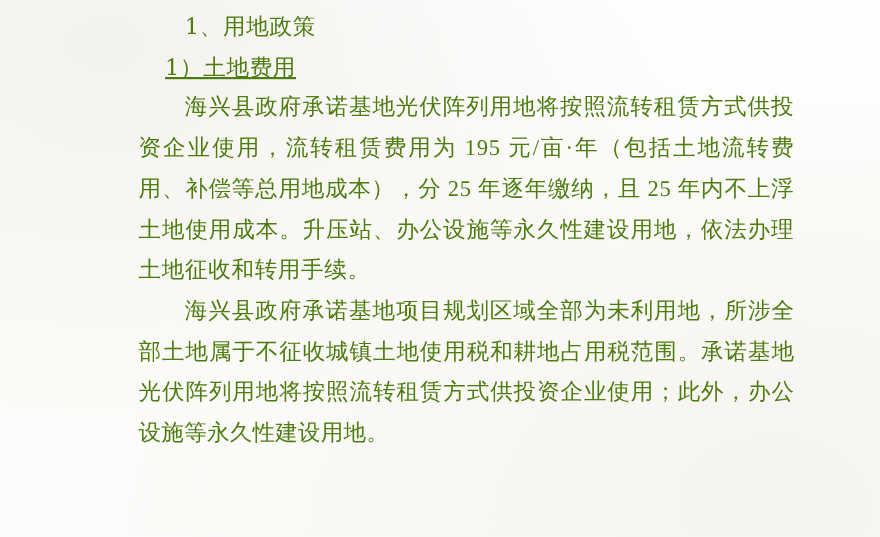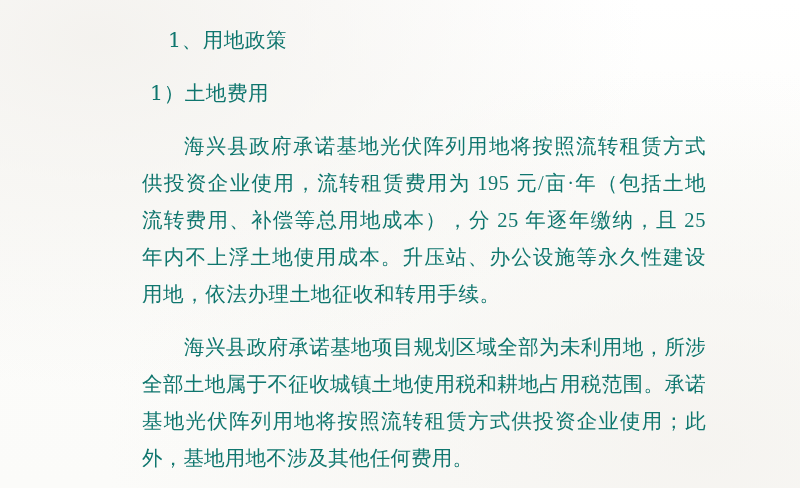--- a/index.html
+++ b/index.html
@@ -30,36 +30,37 @@
       radial-gradient(ellipse at 12% 8%, rgba(242,240,236,0.85) 0%, rgba(255,255,255,0) 55%),
       radial-gradient(ellipse at 88% 92%, rgba(244,242,238,0.8) 0%, rgba(255,255,255,0) 60%),
       linear-gradient(180deg, #ffffff 0%, #fcfcfa 40%, #fbfbf9 100%);
     pointer-events: none;
   }
   .doc-body {
     position: relative;
     z-index: 2;
   }
   .para {
-    color: #0f766e;
+    color: #4d7c0f;
     font-size: 20.5px;
     line-height: 37px;
     letter-spacing: 0.6px;
     text-align: justify;
     text-justify: inter-ideograph;
-    margin: 16px;
+    margin: 0;
     white-space: normal;
   }
   .heading {
     text-indent: 0;
     margin-left: 42px;
   }
   .sub-heading {
     text-indent: 0;
     margin-left: 24px;
+    text-decoration: underline;
   }
   .indent {
     text-indent: 2.05em;
     font-family: Liberation Serif, serif;
   }
   .tight {
     letter-spacing: 0.2px;
   }
 </style>
 </head>
@@ -68,16 +69,16 @@
 <div id="page">
   <div class="doc-body">
 
     <p class="para heading">1、用地政策</p>
 
     <p class="para sub-heading">1）土地费用</p>
 
     <p class="para indent">海兴县政府承诺基地光伏阵列用地将按照流转租赁方式供投资企业使用，流转租赁费用为 195 元/亩·年（包括土地流转费用、补偿等总用地成本），分 25 年逐年缴纳，且 25 年内不上浮土地使用成本。升压站、办公设施等永久性建设用地，依法办理土地征收和转用手续。</p>
 
 
-    <p class="para indent tight">海兴县政府承诺基地项目规划区域全部为未利用地，所涉全部土地属于不征收城镇土地使用税和耕地占用税范围。承诺基地光伏阵列用地将按照流转租赁方式供投资企业使用；此外，基地用地不涉及其他任何费用。</p>
+    <p class="para indent tight">海兴县政府承诺基地项目规划区域全部为未利用地，所涉全部土地属于不征收城镇土地使用税和耕地占用税范围。承诺基地光伏阵列用地将按照流转租赁方式供投资企业使用；此外，办公设施等永久性建设用地。</p>
 
   </div>
 </div>
 
 </body></html>

